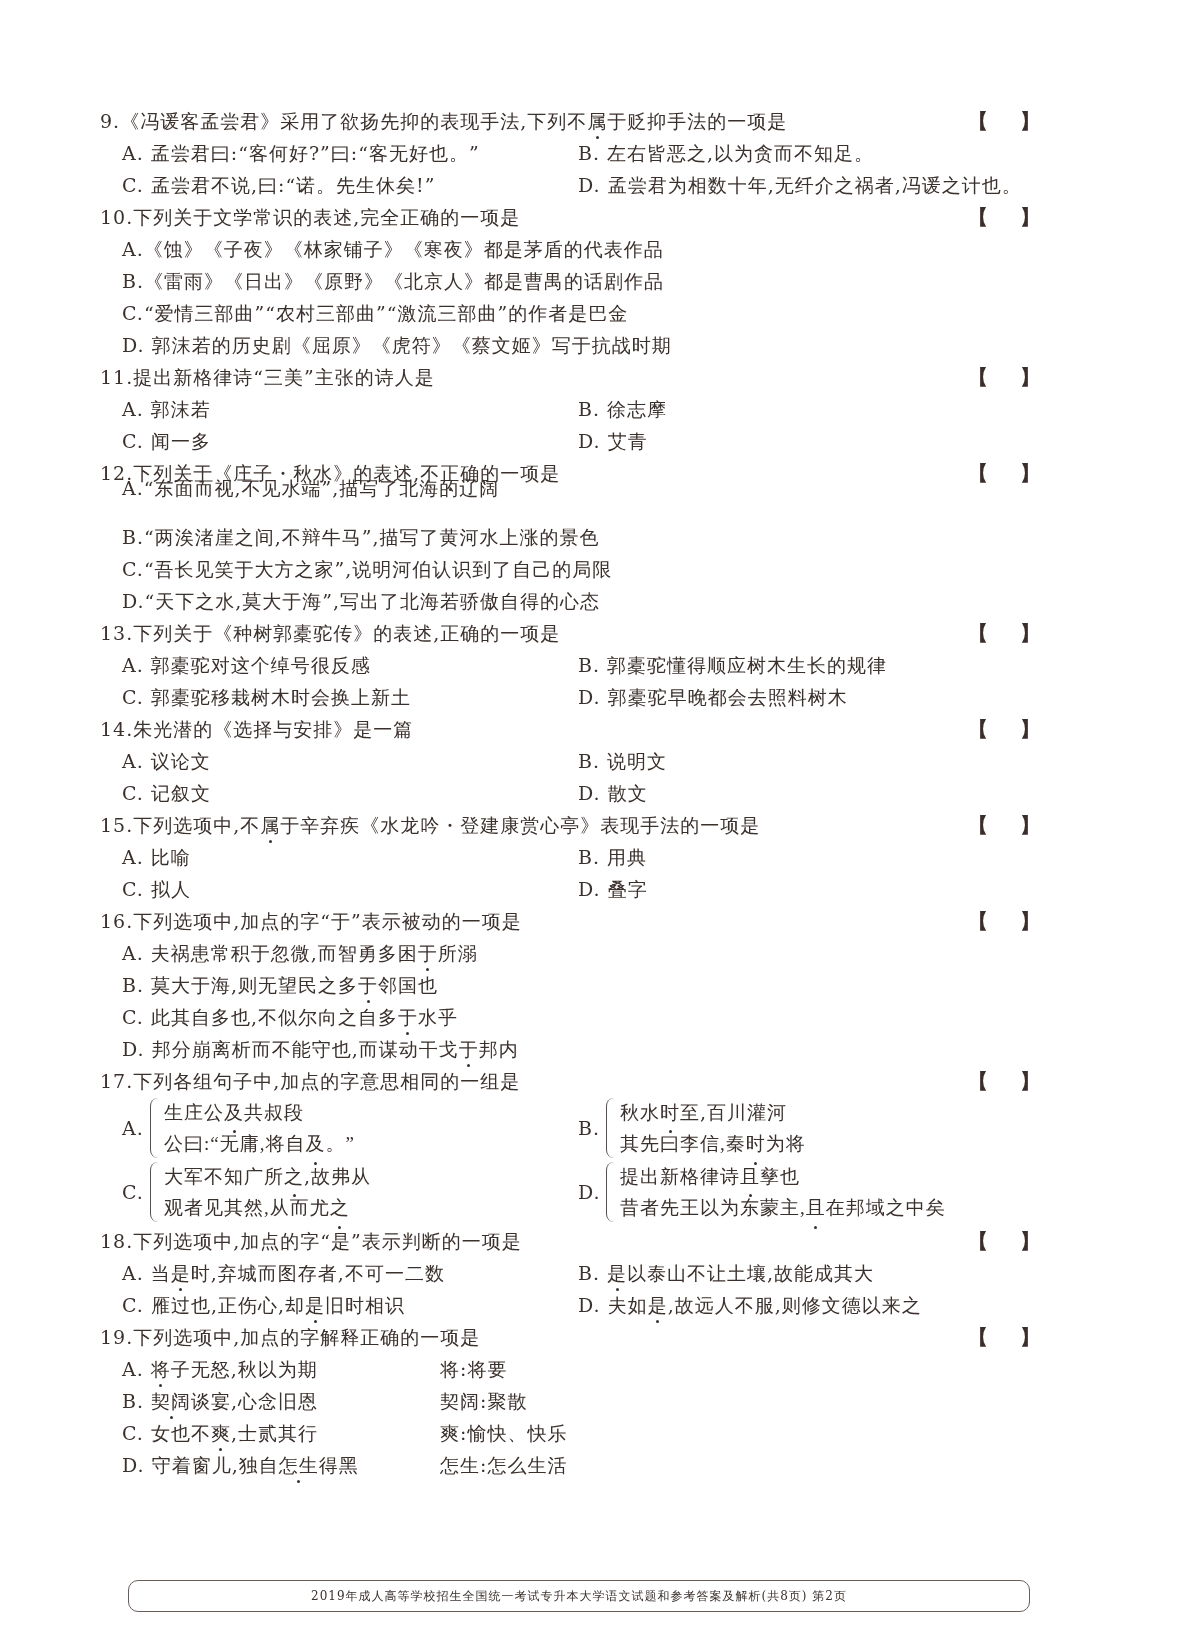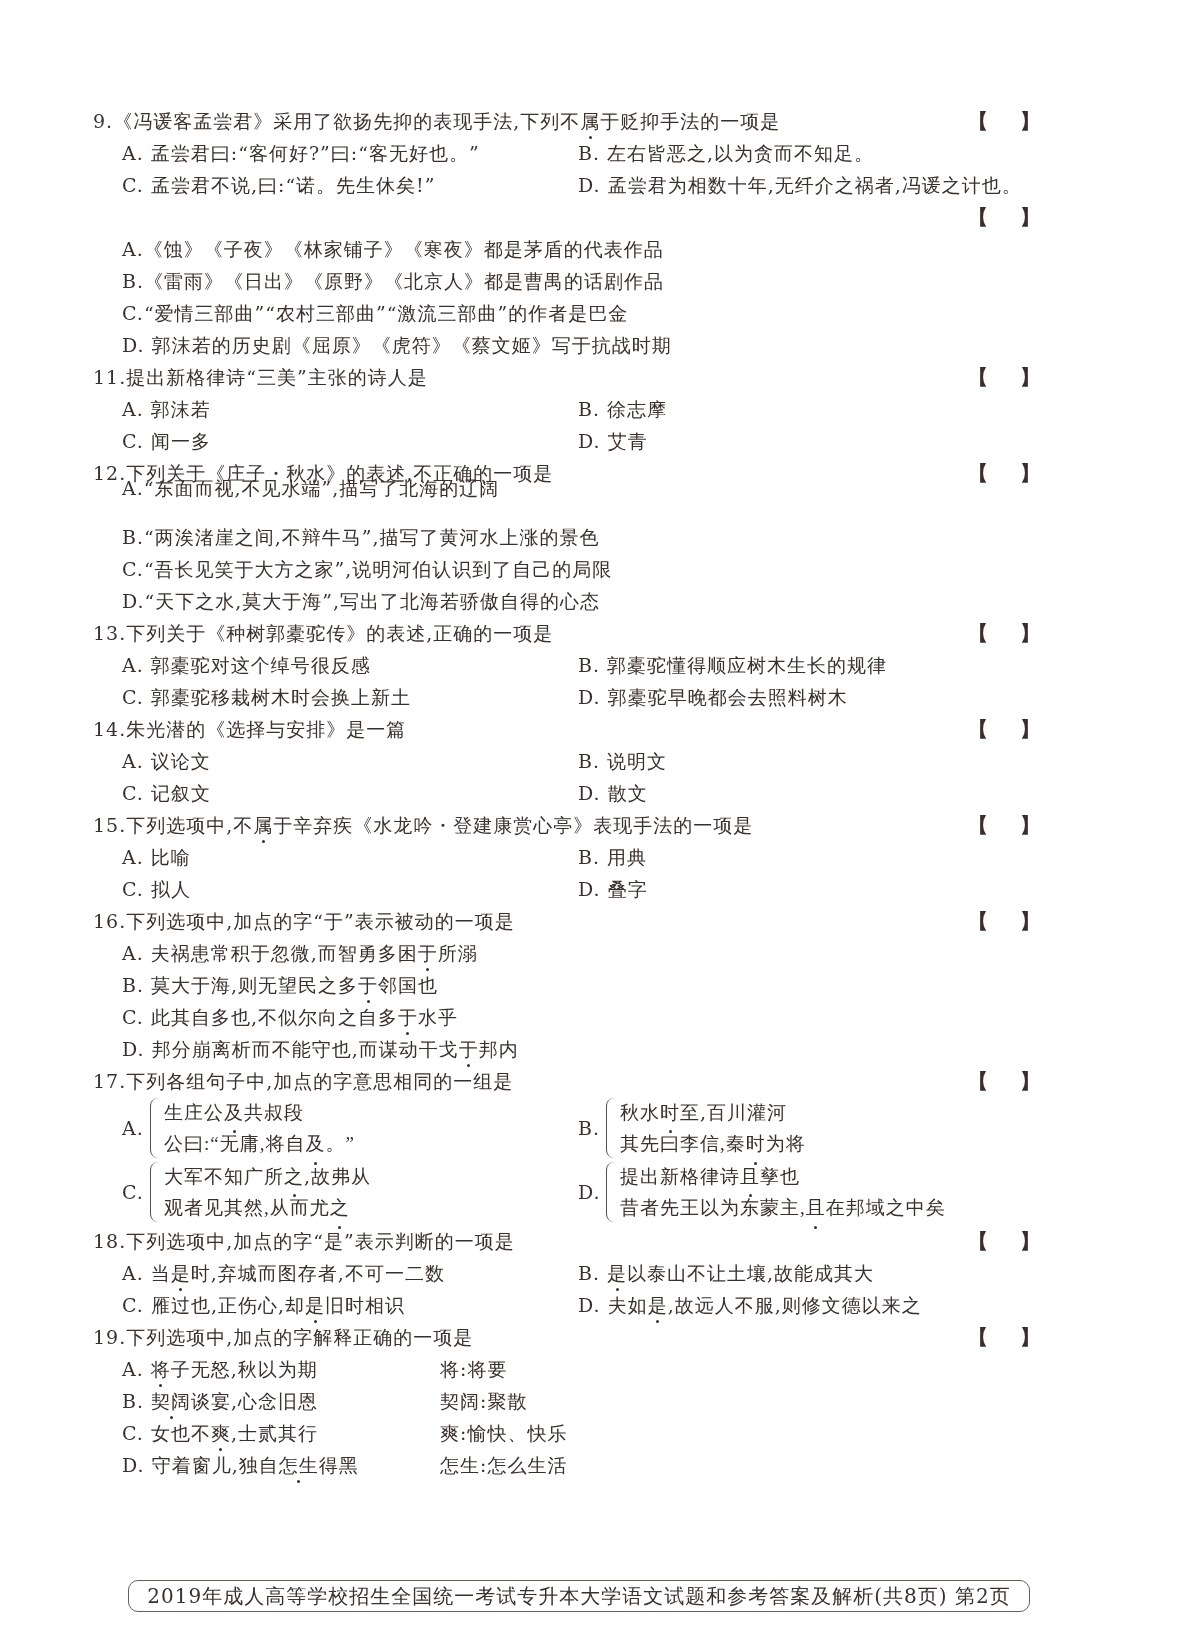--- a/index.html
+++ b/index.html
@@ -3,54 +3,55 @@
 <meta charset="utf-8">
 <style>
   html, body { margin: 0; padding: 0; }
   body {
     width: 1200px; height: 1650px; background: #ffffff; position: relative; overflow: hidden;
     font-family: "DejaVu Serif", "Liberation Serif", serif;
     color: #3a302c;
   }
   .page { position: absolute; left: 0; top: 0; width: 1200px; height: 1650px; }
   .line { position: absolute; font-size: 19px; line-height: 26px; white-space: nowrap; letter-spacing: 1px; }
-  .stem { left: 93px; }
+  .stem { left: 100px; }
   .optL { left: 122px; }
   .optR { left: 578px; }
   .brk { position: absolute; left: 968px; font-size: 20px; font-weight: bold; color: #3a2e2b; letter-spacing: 0; }
   .brk span { display: inline-block; }
   .brk .gap { width: 32px; }
   .dot { position: relative; display: inline-block; }
   .dot::after { content: ""; position: absolute; left: 50%; bottom: -5px; width: 3px; height: 3px; margin-left: -1.5px; background: #3a302c; border-radius: 50%; }
   .pair { position: absolute; font-size: 19px; line-height: 32px; white-space: nowrap; letter-spacing: 1px; }
   .pair .lbl { position: absolute; left: 0; top: 16px; }
   .pair .brace { position: absolute; left: 28px; top: 2px; width: 8px; height: 60px; border-left: 1.5px solid #5a4e4a; border-radius: 8px 0 0 8px; }
   .pair .l1 { position: absolute; left: 42px; top: 0; }
   .pair .l2 { position: absolute; left: 42px; top: 32px; font-family: Liberation Serif, serif; }
   .footer {
     position: absolute; left: 128px; top: 1580px; width: 900px; height: 30px;
     border: 1.5px solid #6a5e5a; border-radius: 10px;
-    font-size: 20px; line-height: 30px; text-align: center; letter-spacing: 1px;
+    font-size: 12px; line-height: 30px; text-align: center; letter-spacing: 1px;
   }
   .expl { position: absolute; left: 440px; }
 </style>
 </head>
 <body>
 
 <div class="page">
 
   <div class="line stem" style="top:108px">
     <span>9.</span><span>《冯谖客孟尝君》采用了欲扬先抑的表现手法,下列</span><span class="dot">不属于</span><span>贬抑手法的一项是</span>
   </div>
   <div class="line brk" style="top:108px"><span>【</span><span class="gap"></span><span>】</span></div>
   <div class="line optL" style="top:140px">A. 孟尝君曰:“客何好?”曰:“客无好也。”</div>
   <div class="line optR" style="top:140px">B. 左右皆恶之,以为贪而不知足。</div>
   <div class="line optL" style="top:172px">C. 孟尝君不说,曰:“诺。先生休矣!”</div>
   <div class="line optR" style="top:172px">D. 孟尝君为相数十年,无纤介之祸者,冯谖之计也。</div>
 
+  <div class="line stem" style="top:204px"><span>10.</span><span>下列关于文学常识的表述,完全正确的一项是</span></div>
   <div class="line brk" style="top:204px"><span>【</span><span class="gap"></span><span>】</span></div>
   <div class="line optL" style="top:236px">A.《蚀》《子夜》《林家铺子》《寒夜》都是茅盾的代表作品</div>
   <div class="line optL" style="top:268px">B.《雷雨》《日出》《原野》《北京人》都是曹禺的话剧作品</div>
   <div class="line optL" style="top:300px">C.“爱情三部曲”“农村三部曲”“激流三部曲”的作者是巴金</div>
   <div class="line optL" style="top:332px">D. 郭沫若的历史剧《屈原》《虎符》《蔡文姬》写于抗战时期</div>
 
   <div class="line stem" style="top:364px"><span>11.</span><span>提出新格律诗“三美”主张的诗人是</span></div>
   <div class="line brk" style="top:364px"><span>【</span><span class="gap"></span><span>】</span></div>
   <div class="line optL" style="top:396px">A. 郭沫若</div>
   <div class="line optR" style="top:396px">B. 徐志摩</div>

